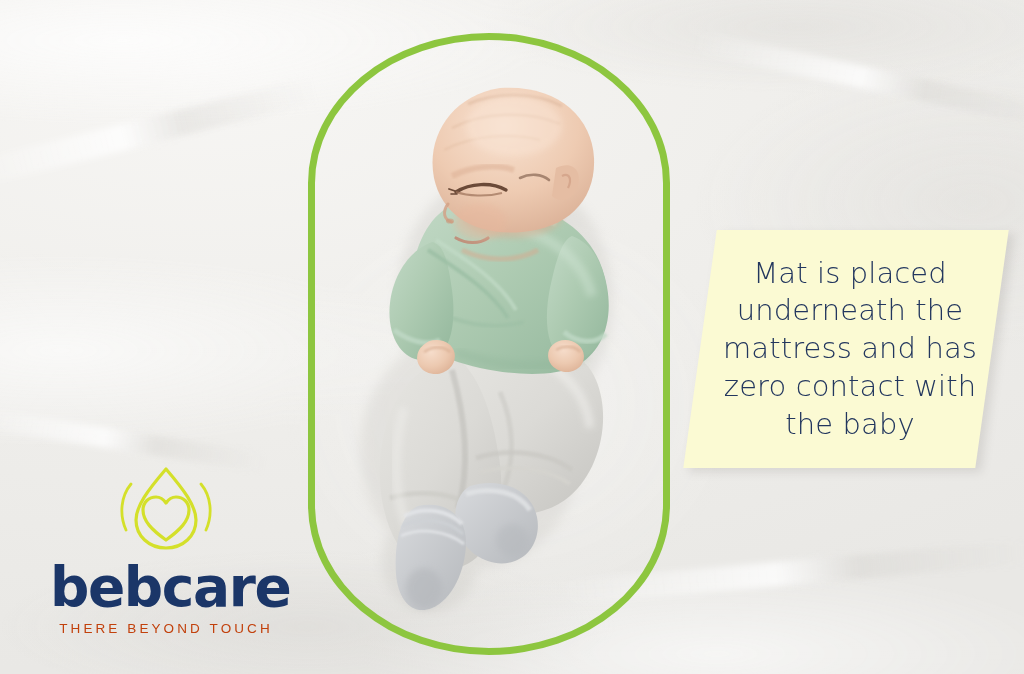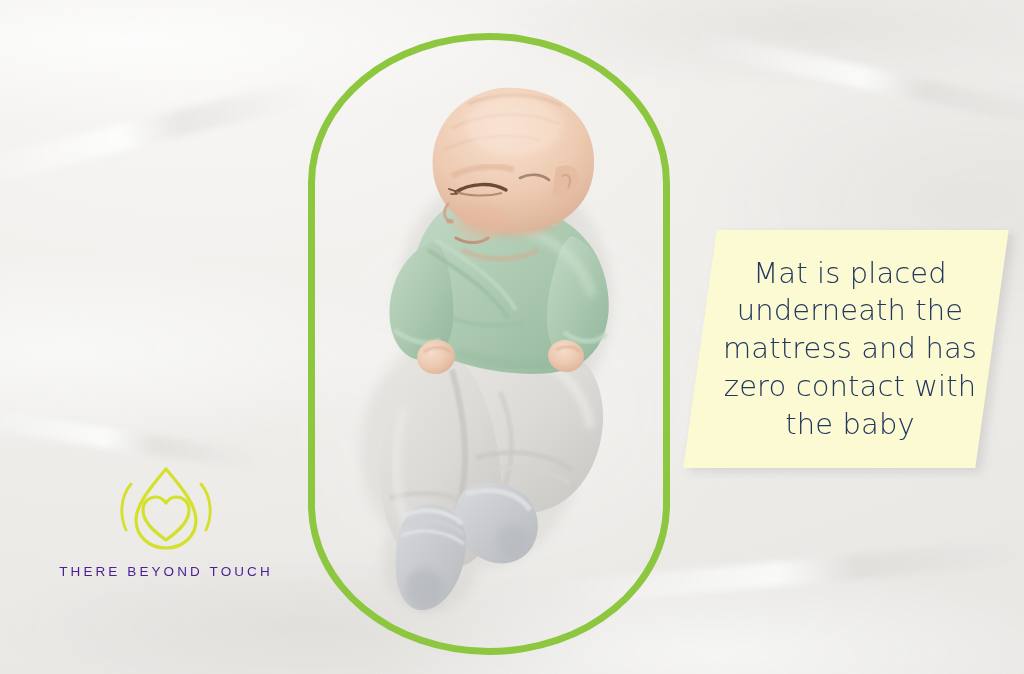--- a/index.html
+++ b/index.html
@@ -114,21 +114,21 @@
     font-size: 55px;
     line-height: 1;
     color: #1b3668;
     letter-spacing: -1.4px;
     text-align: center;
   }
   .logo-tagline {
     font-family: "Liberation Sans", sans-serif;
     font-size: 13.5px;
     line-height: 1;
-    color: #4c1d95;
+    color: #c2410c;
     letter-spacing: 3.1px;
     text-align: center;
     margin-top: 7px;
   }
 </style>
 </head>
 <body>
 
 <div id="stage">
 
@@ -350,16 +350,17 @@
                  C 47 35, 50 38, 52 41
                  C 54 38, 57 35, 62 35
                  C 69 35, 75 40, 75 48
                  C 75 59, 66 68, 52 78 Z"></path>
 
         <path d="M17 22 C 7 34, 5 52, 12 68" stroke-width="2.8"></path>
 
         <path d="M87 22 C 97 34, 99 52, 92 68" stroke-width="2.8"></path>
       </g>
     </svg>
+    <div class="logo-word">bebcare</div>
     <div class="logo-tagline">THERE BEYOND TOUCH</div>
   </div>
 
 </div>
 
 </body></html>

